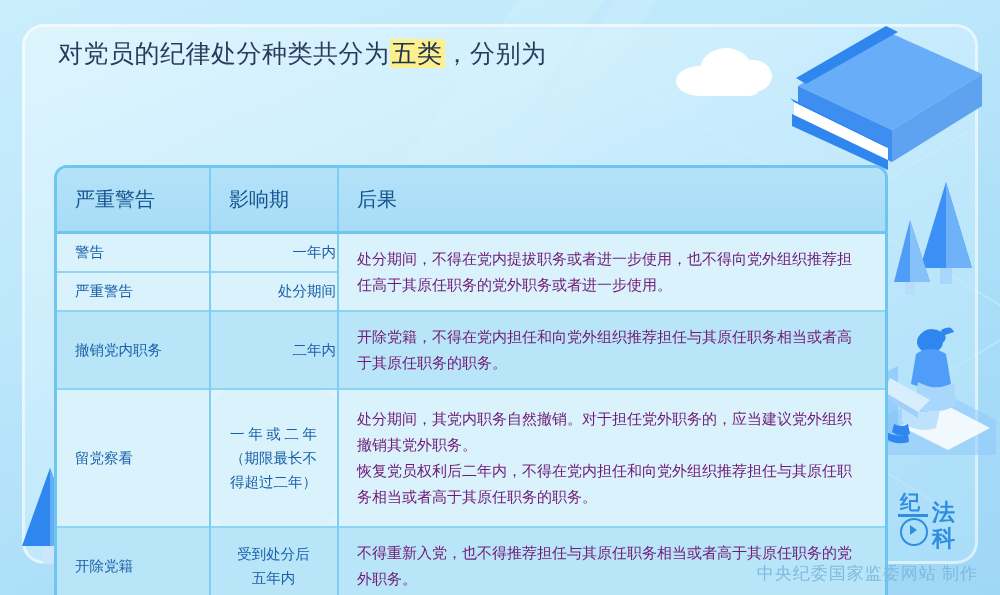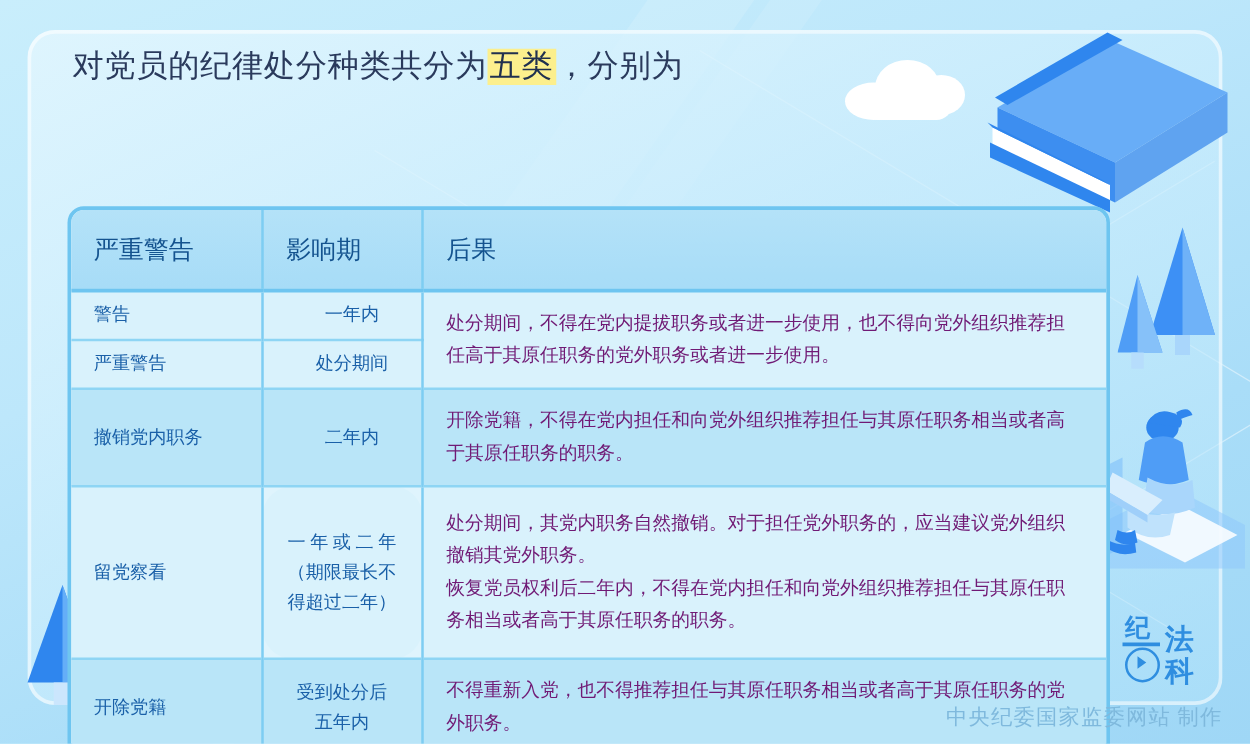--- a/index.html
+++ b/index.html
@@ -54,21 +54,21 @@
   th,td{border:0;vertical-align:middle;color:#1a60a8;}
   thead th{background:linear-gradient(180deg,#b4e2f8 0%,#a7dcf7 100%);
     font-size:20px;font-weight:normal;color:#14538f;text-align:left;
     padding:10px 0 11px 18px;height:42px;
     border-bottom:3px solid #6ec5f0;}
   .c1{width:153px;}
   .c2{width:128px;}
   .c3{width:auto;}
   tbody td{font-size:14.5px;line-height:25px;}
   .kind{padding-left:18px;font-size:14.5px;}
-  .period{padding-left:16px;font-size:14.5px;text-align:center;}
+  .period{padding-left:16px;font-size:14.5px;text-align:right;}
   .period.ctr{text-align:center;padding-left:0;line-height:24px;}
   .conseq{padding:12px 20px 12px 18px;font-size:15px;line-height:26px;color:#701a75;}
   .vline{border-left:2px solid #7ecdf2;}
   .rowA{background:#d9f2fc;}
   .rowB{background:#b9e5f8;}
   .hline{border-top:2px solid #8ed5f4;}
 
   
   #logo{position:absolute;left:898px;top:492px;width:66px;height:58px;}
   .lg{position:absolute;font-family:"DejaVu Sans","Liberation Sans",sans-serif;

